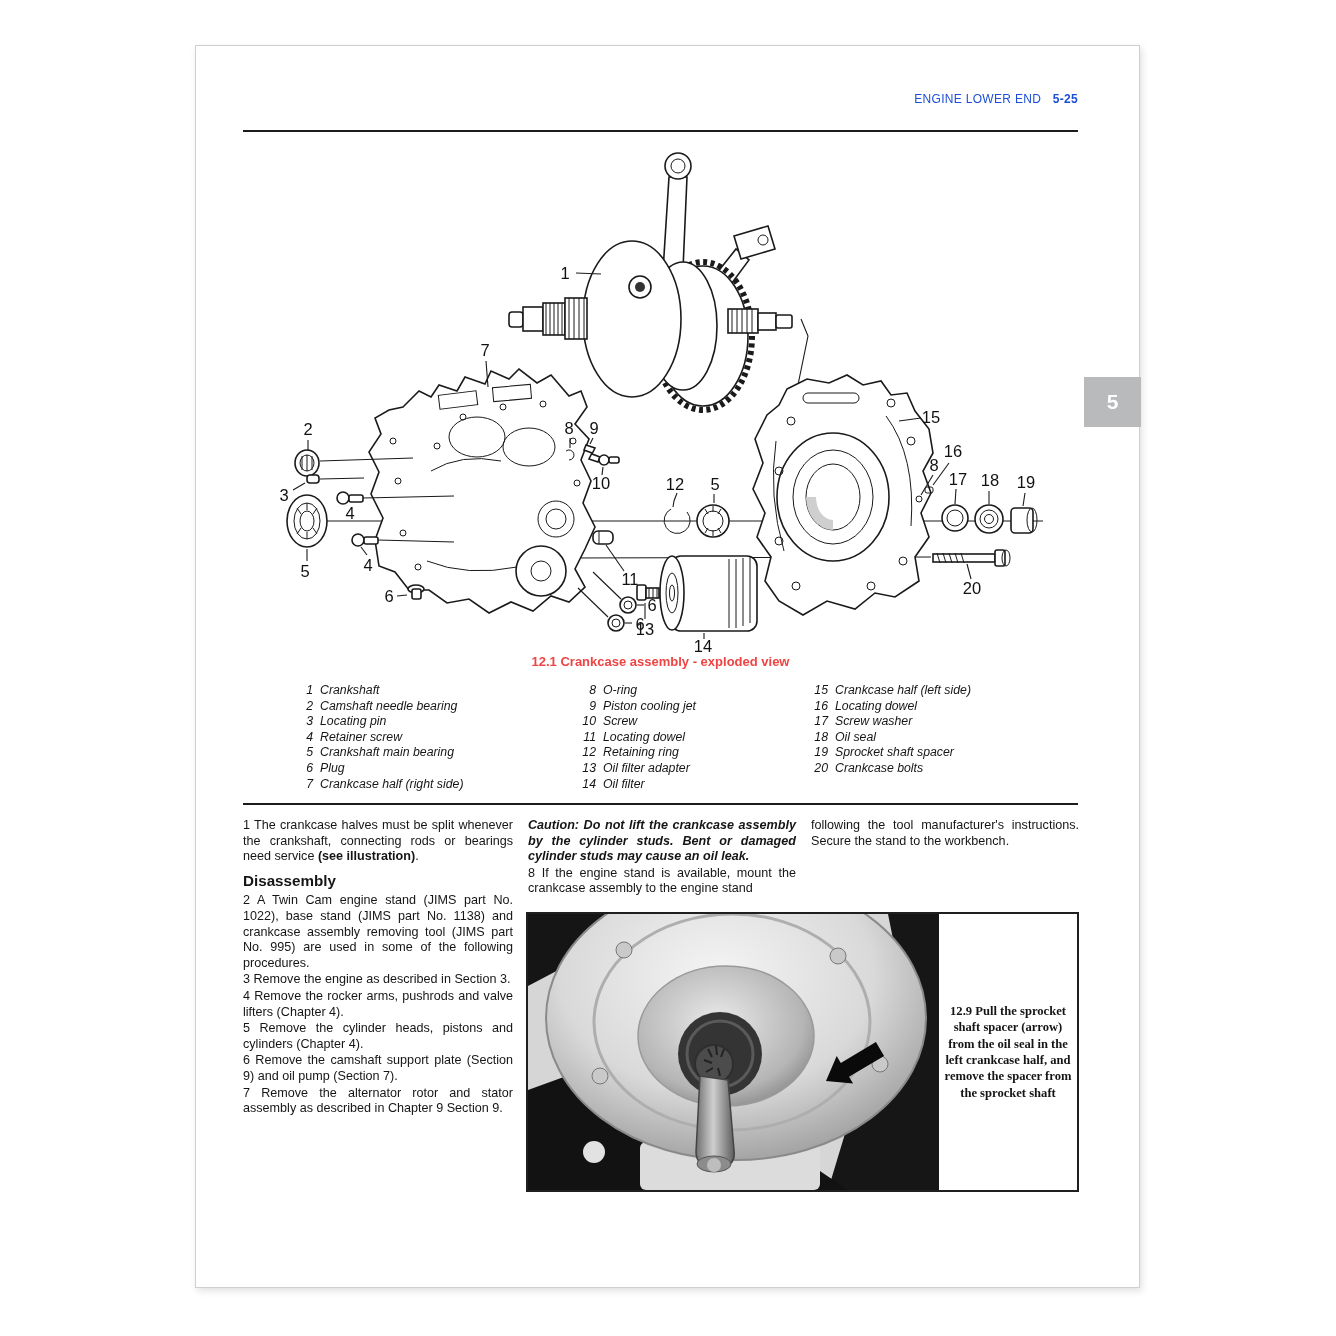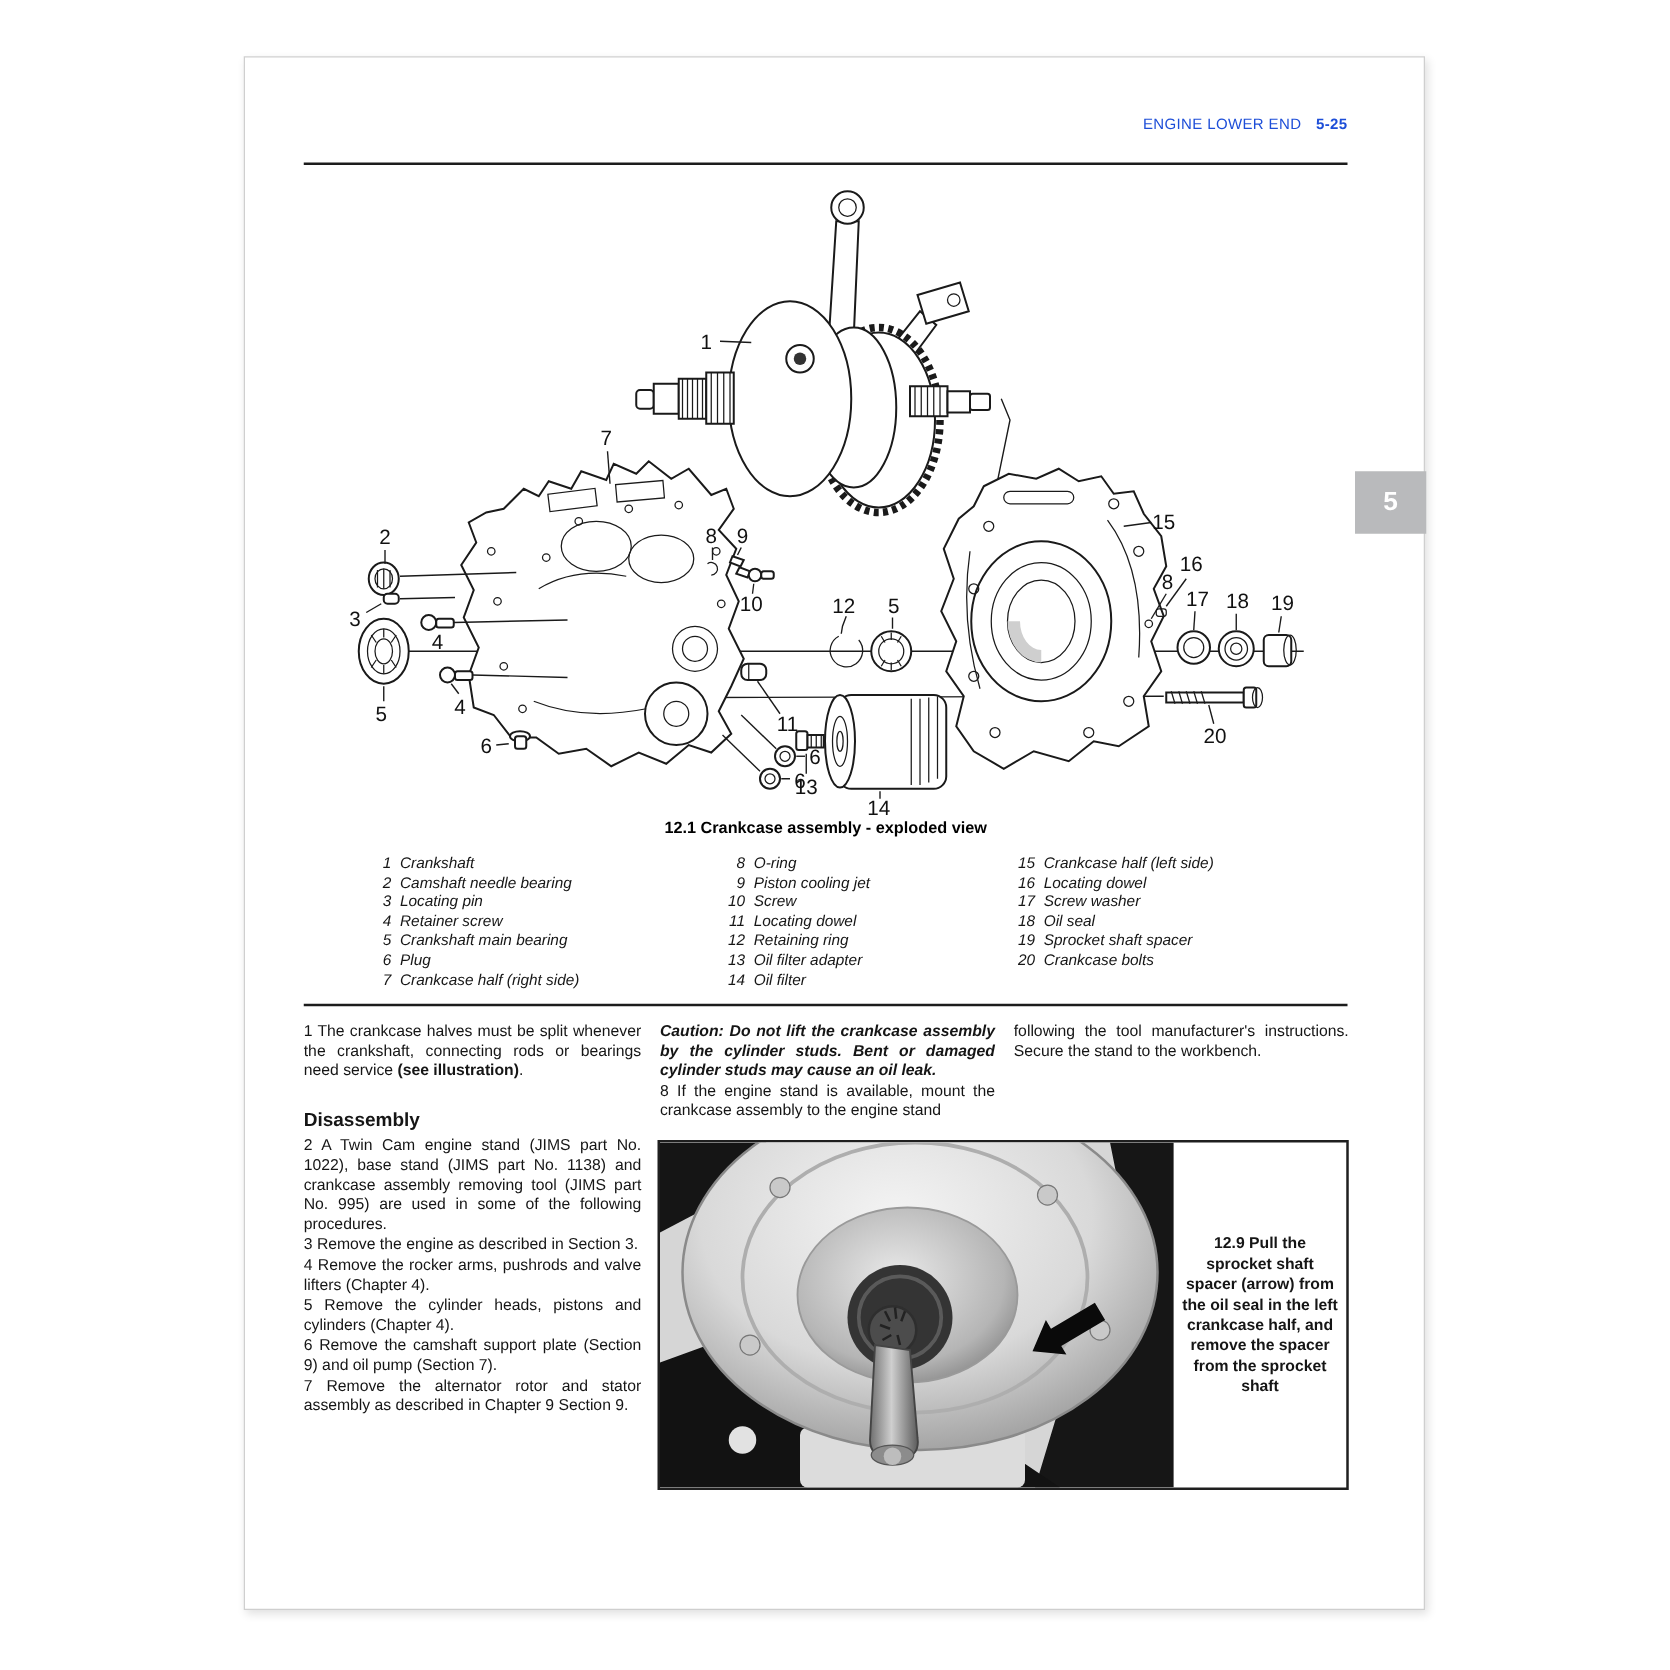--- a/index.html
+++ b/index.html
@@ -13,46 +13,46 @@
   .hdr { position:absolute; top:46px; left:47px; width:835px; text-align:right;
          font-size:12px; letter-spacing:.3px; color:#1d4ed8; }
   .hdr b { font-weight:700; }
   .hdr-rule { position:absolute; top:84px; left:47px; width:835px; height:2px; background:#1c1c1c; }
   
   .tab5 { position:absolute; left:888px; top:331px; width:57px; height:50px; background:#b9babc;
           color:#ffffff; font-weight:700; font-size:21px; display:flex; align-items:center; justify-content:center; }
   
   .diagram { position:absolute; left:35px; top:95px; width:850px; height:530px; }
   .diag-caption { position:absolute; top:608px; left:47px; width:835px; text-align:center;
-                  font-weight:700; font-size:13px; color:#000000; }
+                  font-weight:700; font-size:13px; color:#ef4444; }
   
   .parts { position:absolute; top:637px; left:47px; width:835px; font-style:italic; font-size:12.3px; line-height:15.6px; color:#161616; }
   .pcol { position:absolute; top:0; }
   .pcol1 { left:48px; width:240px; }
   .pcol2 { left:331px; width:240px; }
   .pcol3 { left:563px; width:250px; }
   .prow .pnum { display:inline-block; width:22px; text-align:right; margin-right:7px; }
   
   .full-rule { position:absolute; top:757px; left:47px; width:835px; height:2px; background:#1c1c1c; }
   .col { position:absolute; top:772px; width:270px; font-size:12.6px; line-height:15.6px; text-align:justify; }
   .col-l { left:47px; }
   .col-m { left:332px; width:268px; }
   .col-r { left:615px; width:268px; }
   .section-box { border-top:2px solid #1c1c1c; border-bottom:2px solid #1c1c1c; padding:7px 0 9px 0; margin-bottom:9px; }
   .section-box .shead { font-weight:700; font-size:13.6px; line-height:17.5px; white-space:pre-line;
                         padding-left:23px; text-indent:-23px; text-align:left; }
   .para { margin-bottom:1px; }
-  .subhead { font-weight:700; font-size:15.2px; margin:24px 0 5px 0; text-align:left; }
+  .subhead { font-weight:700; font-size:15.2px; margin:8px 0 5px 0; text-align:left; }
   .caution { font-weight:700; font-style:italic; margin-bottom:1px; }
   
   .fig { position:absolute; left:330px; top:866px; width:553px; height:280px; border:2px solid #1f1f1f;
          display:flex; background:#fff; }
   .photo-wrap { width:411px; height:276px; }
   .fig-cap { width:138px; display:flex; align-items:center; justify-content:center; padding:6px 5px; }
-  .fig-cap div { font-weight:700; font-size:12.6px; line-height:16.4px; text-align:center; }
+  .fig-cap div { font-weight:700; font-size:12.6px; line-height:16.4px; text-align:center;font-family:Liberation Serif, serif; }
   
   svg { display:block; }
   .ln  { stroke:#1a1a1a; stroke-width:1.1; fill:none; }
   .out { stroke:#1a1a1a; stroke-width:1.6; fill:#ffffff; }
   .thin{ stroke:#1a1a1a; stroke-width:1;   fill:none; }
   .callout { font-family:"Liberation Sans",sans-serif; font-size:16.5px; fill:#111; text-anchor:middle; }
 </style>
 </head>
 <body>
 

